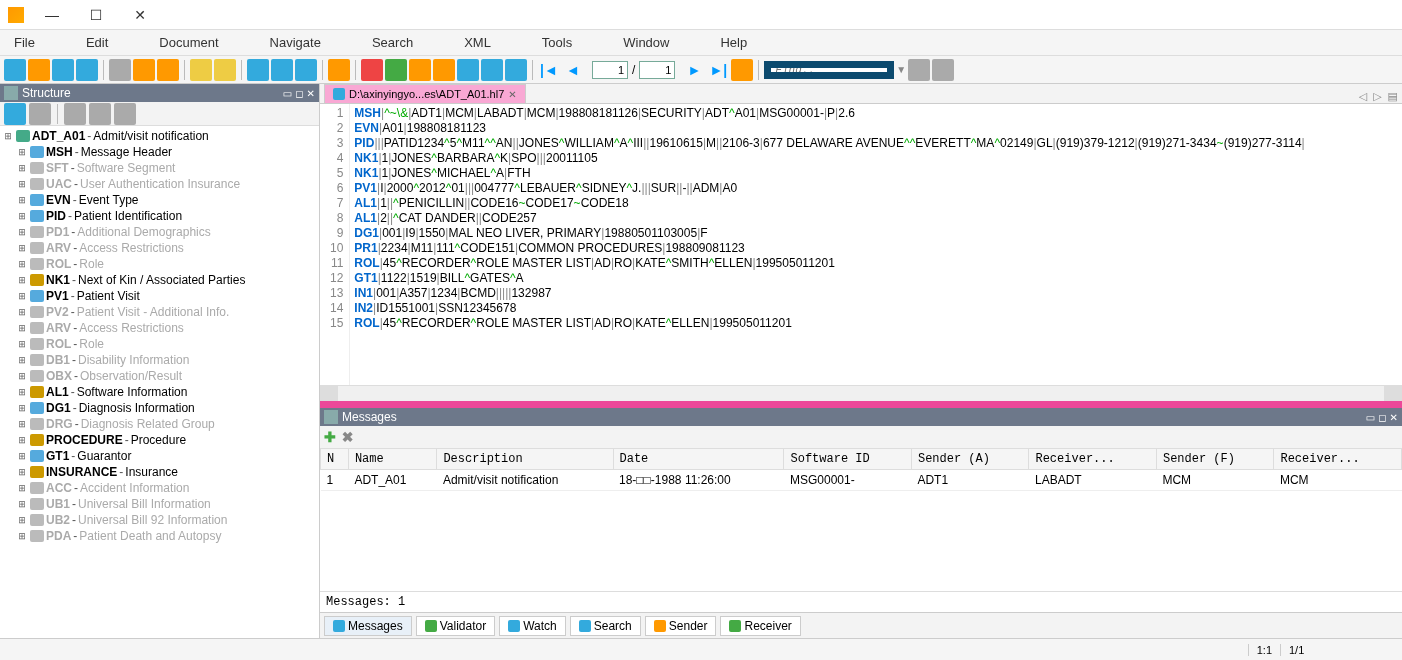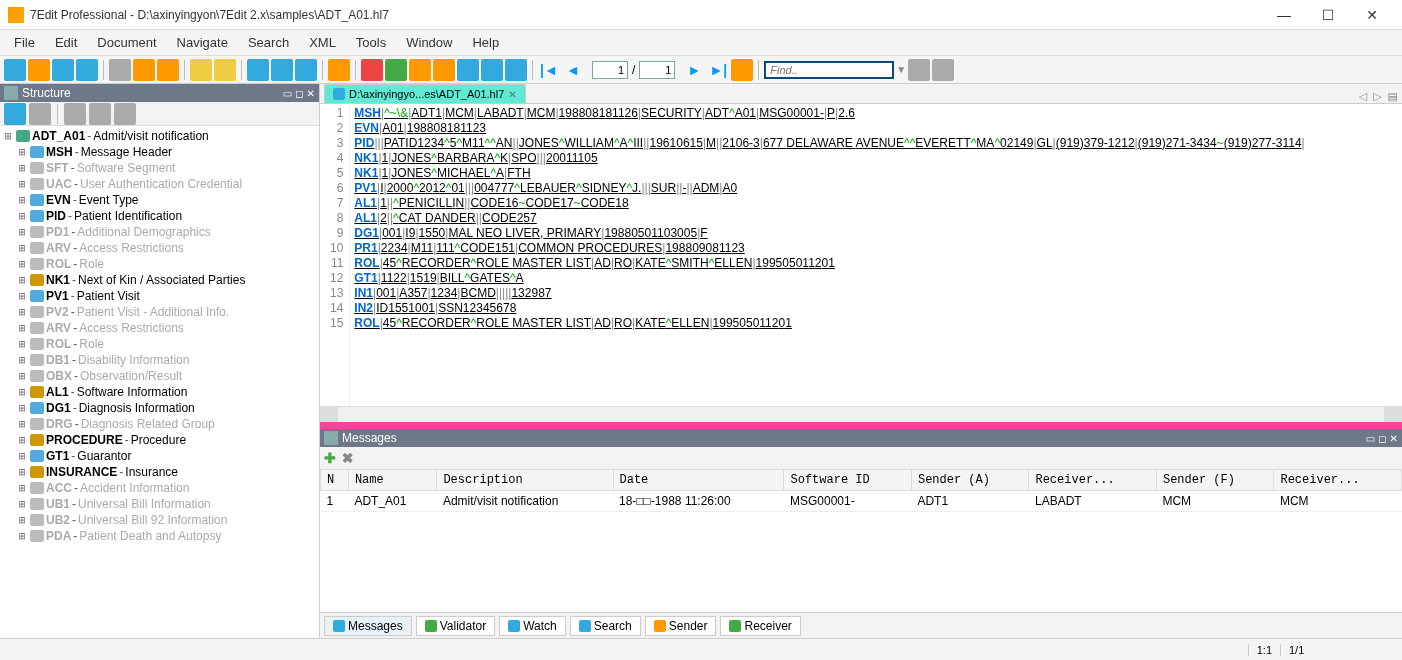--- a/index.html
+++ b/index.html
@@ -6,30 +6,30 @@
 body { background: #fff; font-size: 12px; overflow: hidden; width: 1402px; height: 660px; }
 
 
 .titlebar { height: 30px; background: #fff; display: flex; align-items: center; padding: 0 8px; border-bottom: 1px solid #ddd; }
 .titlebar .app-icon { width: 16px; height: 16px; background: linear-gradient(135deg,#f90,#fa0); margin-right: 6px; }
 .titlebar .title { font-size: 12px; color: #333; flex: 1; }
 .titlebar .winctrls { display: flex; gap: 0; }
 .titlebar .winctrls span { width: 44px; height: 28px; display: flex; align-items: center; justify-content: center; font-size: 14px; color: #333; cursor: pointer; }
 
 
-.menubar { height: 26px; background: #f5f5f5; display: flex; align-items: center; padding: 0 4px; border-bottom: 1px solid #ddd; }
+.menubar { height: 26px; background: #f5f5f5; display: flex; align-items: center; padding: 0 4px; border-bottom: 1px solid #ddd; gap: 31px; }
 .menubar span { padding: 4px 10px; font-size: 13px; color: #333; cursor: pointer; }
 
 
 .toolbar { height: 28px; background: #f5f5f5; display: flex; align-items: center; padding: 0 4px; border-bottom: 1px solid #ccc; gap: 2px; }
 .tb-btn { width: 22px; height: 22px; display: flex; align-items: center; justify-content: center; cursor: pointer; border-radius: 2px; }
 .tb-sep { width: 1px; height: 20px; background: #bbb; margin: 0 3px; }
 .tb-page { display: flex; align-items: center; gap: 4px; margin: 0 6px; }
 .tb-page input { width: 36px; height: 18px; border: 1px solid #7a9; font-size: 11px; text-align: right; padding: 0 3px; }
-.find-box { width: 130px; height: 18px; border: 2px solid #0c4a6e; font-size: 11px; padding: 0 4px; color: #888; font-style: italic; background: #fff; }
+.find-box { width: 130px; height: 18px; border: 7px solid #0c4a6e; font-size: 11px; padding: 0 4px; color: #888; font-style: italic; background: #fff; font-family: Liberation Mono, monospace; }
 .arrow-btn { color: #09f; font-weight: bold; font-size: 14px; }
 
 
 .main { display: flex; height: calc(100% - 30px - 26px - 28px - 22px); }
 .left-panel { width: 320px; background: #fff; display: flex; flex-direction: column; border-right: 1px solid #ccc; }
 .panel-title { background: #6d788a; color: #fff; height: 18px; display: flex; align-items: center; padding: 0 4px; font-family: "Courier New", monospace; font-size: 12px; }
 .panel-title .pt-icon { width: 14px; height: 14px; background: #8aa; margin-right: 4px; }
 .panel-title .pt-ctrls { margin-left: auto; display: flex; gap: 3px; font-size: 10px; cursor: pointer; }
 .panel-tb { height: 24px; background: #f3f3f3; display: flex; align-items: center; padding: 0 4px; gap: 3px; border-bottom: 1px solid #ddd; }
 
@@ -43,28 +43,28 @@
 .tree-node.dim .seg, .tree-node.dim .desc { color: #aaa; }
 .tree-node .dash { color: #555; margin: 0 2px; }
 .ic-m { background: #4a8; border-radius: 2px; }
 .ic-s { background: #5ad; border-radius: 2px; }
 .ic-g { background: #bbb; border-radius: 2px; }
 .ic-gold { background: #c90; border-radius: 2px; }
 
 
 .right-panel { flex: 1; display: flex; flex-direction: column; }
 .tab-strip { height: 20px; background: #f3f3f3; display: flex; align-items: flex-end; border-bottom: 1px solid #ccc; padding: 0 4px; }
-.tab { background: #5eead4; border: 1px solid #ccc; border-bottom: none; padding: 2px 8px; font-family: "Courier New", monospace; font-size: 11px; display: flex; align-items: center; gap: 4px; height: 19px; }
+.tab { background: #f9a8d4; border: 1px solid #ccc; border-bottom: none; padding: 2px 8px; font-family: "Courier New", monospace; font-size: 11px; display: flex; align-items: center; gap: 4px; height: 19px; }
 .tab .close-x { font-size: 10px; color: #666; cursor: pointer; }
 .tab-arrows { margin-left: auto; font-size: 11px; color: #888; display: flex; gap: 6px; }
 
 
 .editor { flex: 1; display: flex; overflow: auto; font-family: "Courier New", monospace; font-size: 12px; line-height: 15px; background: #fff; }
 .gutter { background: #fff; border-right: 1px solid #eee; color: #888; text-align: right; padding: 2px 6px 2px 10px; user-select: none; }
-.code { padding: 2px 4px; white-space: pre; overflow-x: auto; text-decoration: underline; }
+.code { padding: 2px 4px; white-space: pre; overflow-x: auto; }
 .code .segid { color: #0066cc; font-weight: bold; }
 .code .pipe { color: #888; }
 .code .caret { color: #0a0; }
 .code .txt { color: #000; }
 .hscroll { height: 16px; background: #f0f0f0; border-top: 1px solid #ddd; display: flex; }
 .hscroll .thumb-l { width: 18px; background: #ddd; }
 .hscroll .thumb-r { width: 18px; background: #ddd; margin-left: auto; }
 
 
 .msg-panel { display: flex; flex-direction: column; border-top: 7px solid #ec4899; }
@@ -88,21 +88,20 @@
 .statusbar .sb-cell + .sb-cell { margin-left: 0; }
 
 
 .i-green{background:#4a4}.i-blue{background:#3ad}.i-orange{background:#f90}.i-red{background:#e44}.i-yellow{background:#ec4}.i-gray{background:#aaa}
 </style>
 </head>
 <body>
 
 <div class="titlebar">
   <span class="app-icon"></span>
-  <span class="title">7Edit Professional - D:\axinyingyon\7Edit 2.x\samples\ADT_A01.hl7</span>
   <div class="winctrls">
     <span>—</span>
     <span>☐</span>
     <span class="close">✕</span>
   </div>
 </div>
 
 <div class="menubar" id="menubar">
     <span>File</span>
     <span>Edit</span>
@@ -199,21 +198,21 @@
           <span class="ticon ic-g"></span>
           <span class="seg">SFT</span>
           <span class="dash"> - </span>
           <span class="desc">Software Segment</span>
         </div>
         <div class="tree-node dim" style="padding-left: 14px;">
           <span class="exp">⊞</span>
           <span class="ticon ic-g"></span>
           <span class="seg">UAC</span>
           <span class="dash"> - </span>
-          <span class="desc">User Authentication Credential</span>
+          <span class="desc">User Authentication Insurance</span>
         </div>
         <div class="tree-node" style="padding-left: 14px;">
           <span class="exp">⊞</span>
           <span class="ticon ic-s"></span>
           <span class="seg ">EVN</span>
           <span class="dash"> - </span>
           <span class="desc">Event Type</span>
         </div>
         <div class="tree-node" style="padding-left: 14px;">
           <span class="exp">⊞</span>
@@ -441,20 +440,21 @@
                 <td>MSG00001-</td>
                 <td>ADT1</td>
                 <td>LABADT</td>
                 <td>MCM</td>
                 <td>MCM</td>
               </tr>
             </tbody>
         </table>
         <div class="msg-fill"></div>
       </div>
+      <div class="msg-status">Messages: 1</div>
       <div class="bottom-tabs" id="btabs">
           <div class="btab active">
             <span class="bi i-blue"></span>
             <span>Messages</span>
           </div>
           <div class="btab">
             <span class="bi i-green"></span>
             <span>Validator</span>
           </div>
           <div class="btab">

